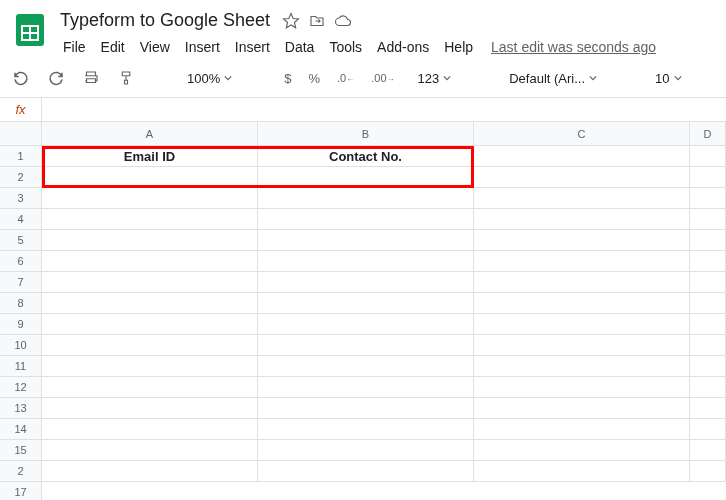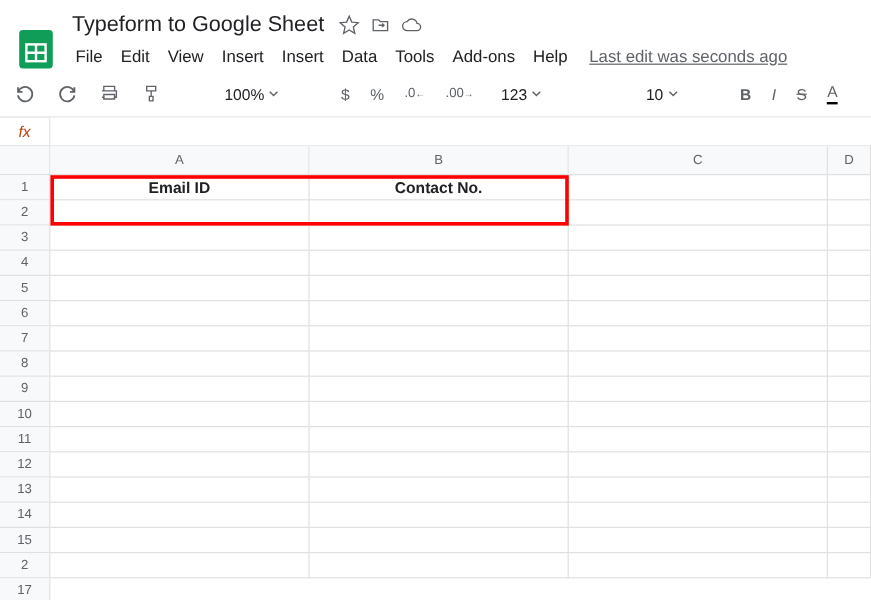--- a/index.html
+++ b/index.html
@@ -1,18 +1,18 @@
 <!DOCTYPE html>
 <html><head>
 <meta charset="utf-8">
 <style>
 * { box-sizing: border-box; margin: 0; padding: 0; }
 body { font-family: Arial, sans-serif; font-size: 13px; color: #202124; background: #fff; width: 726px; overflow: hidden; }
 
-.header { padding: 8px 12px 0 12px; display: flex; align-items: flex-end; }
+.header { padding: 8px 12px 0 12px; display: flex; align-items: flex-start; }
 .logo { width: 36px; height: 36px; margin-top: 4px; flex-shrink: 0; }
 .doc-area { margin-left: 8px; flex: 1; }
 .title-row { display: flex; align-items: center; gap: 8px; }
 .doc-title { font-size: 18px; color: #202124; padding: 2px 4px; }
 .title-icon { width: 18px; height: 18px; fill: #5f6368; cursor: pointer; }
 .menu-row { display: flex; align-items: center; gap: 1px; margin-top: 2px; }
 .menu-item { padding: 4px 7px; font-size: 14px; color: #202124; cursor: pointer; border-radius: 3px; }
 .last-edit { color: #5f6368; text-decoration: underline; font-size: 14px; margin-left: 10px; cursor: pointer; }
 
 .toolbar { display: flex; align-items: center; padding: 6px 12px; border-bottom: 1px solid #e0e0e0; gap: 17px; }
@@ -128,20 +128,26 @@
       <span>.00</span>
       <span style="font-size:8px">→</span>
     </div>
   <div class="tdrp">
       <span>123</span>
       <svg class="caret" viewBox="0 0 10 10">
         <path d="M1 3l4 4 4-4" fill="none" stroke="#5f6368" stroke-width="1.5"></path>
       </svg>
     </div>
   <div class="tsep"></div>
+  <div class="tdrp" style="width:110px">
+      <span style="overflow:hidden;text-overflow:ellipsis;white-space:nowrap">Default (Ari...</span>
+      <svg class="caret" viewBox="0 0 10 10">
+        <path d="M1 3l4 4 4-4" fill="none" stroke="#5f6368" stroke-width="1.5"></path>
+      </svg>
+    </div>
   <div class="tsep"></div>
   <div class="tdrp" style="width:44px;justify-content:center">
       <span>10</span>
       <svg class="caret" viewBox="0 0 10 10">
         <path d="M1 3l4 4 4-4" fill="none" stroke="#5f6368" stroke-width="1.5"></path>
       </svg>
     </div>
   <div class="tsep"></div>
   <div class="tbtn">
       <b>B</b>

